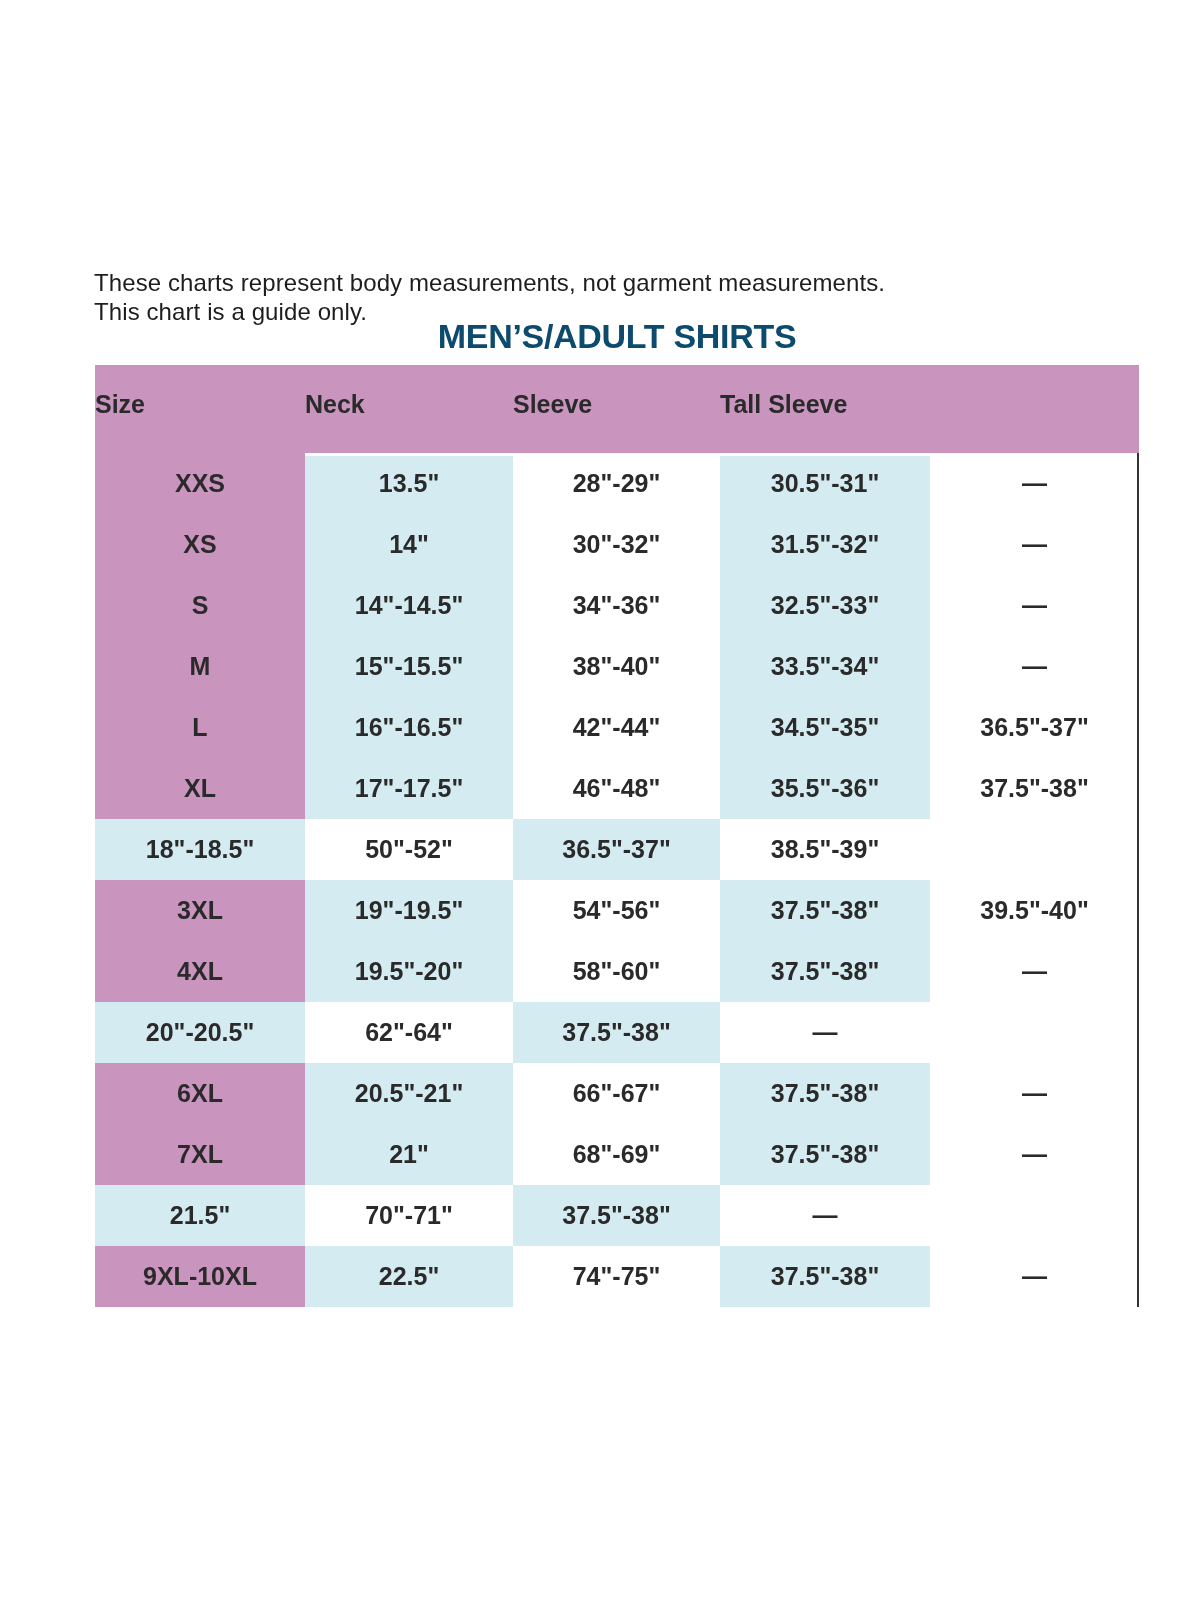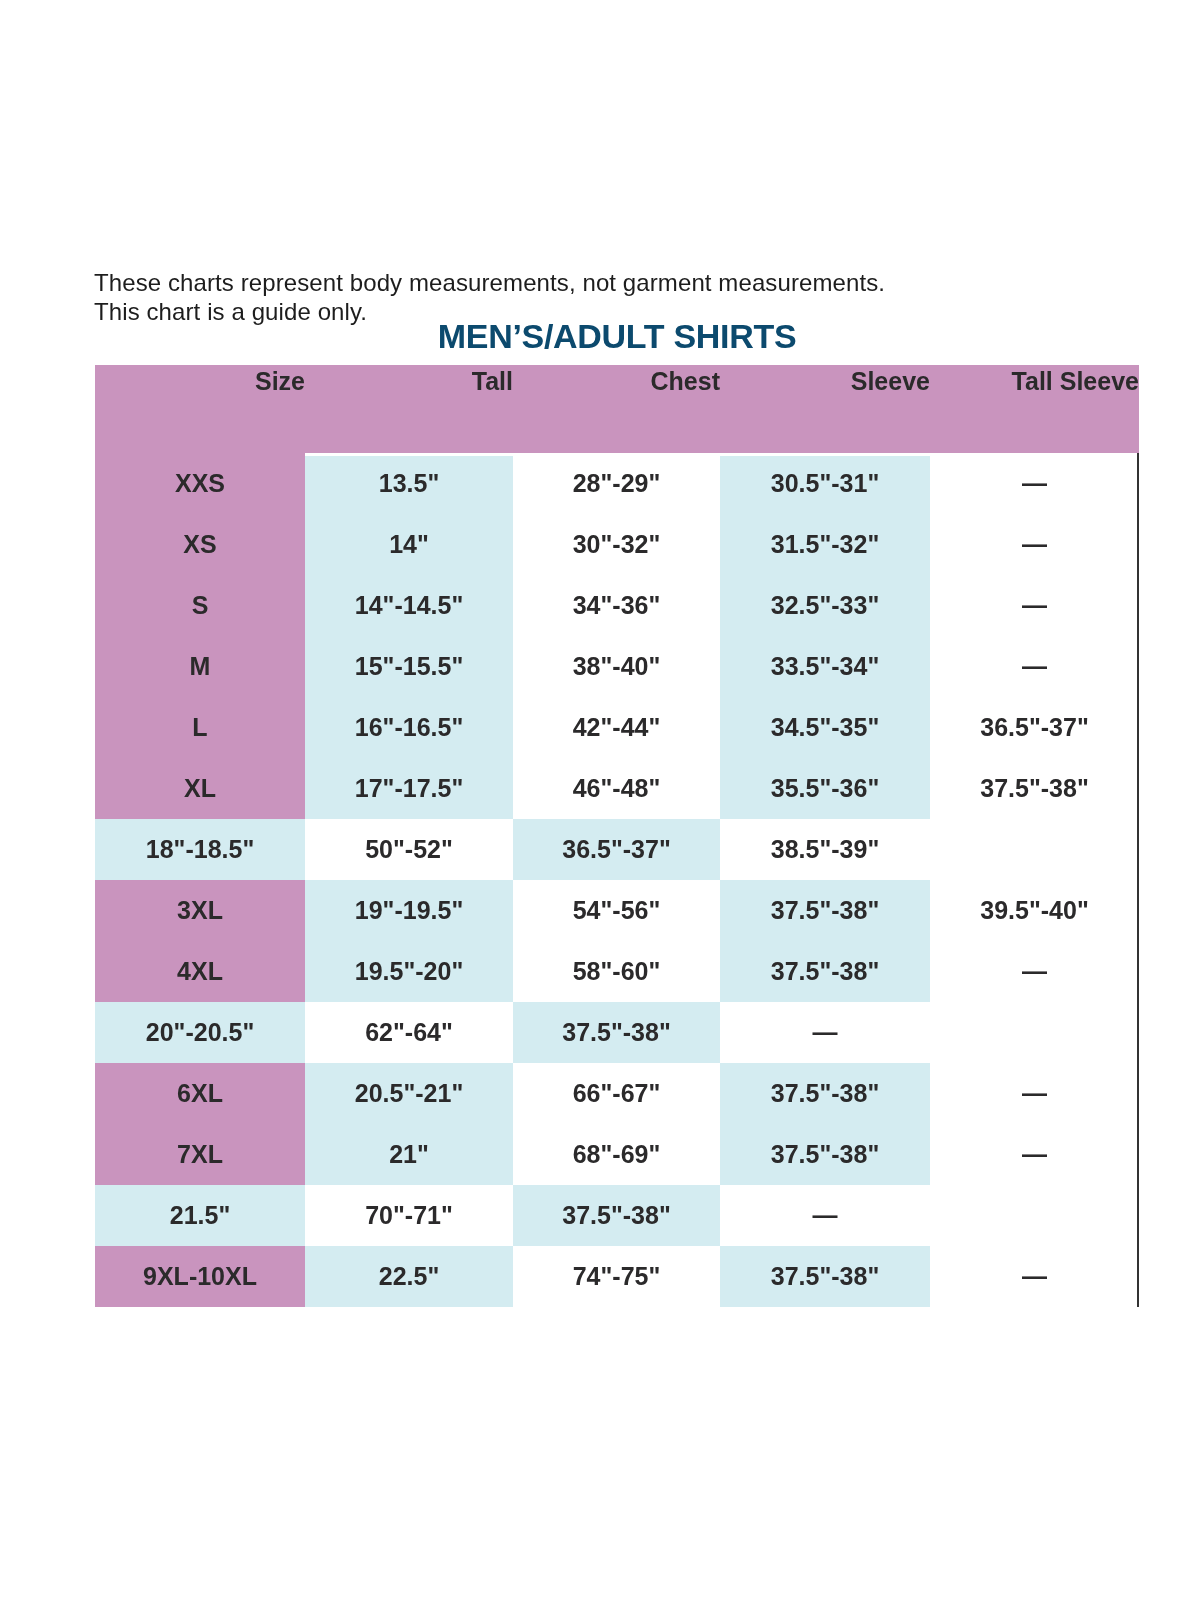--- a/index.html
+++ b/index.html
@@ -53,22 +53,22 @@
     width: 1044px;
   }
 
   .thead {
     display: grid;
     grid-template-columns: 210px 208px 207px 210px 209px;
     height: 88px;
     background: var(--pink);
   }
   .hcell {
-    padding-top: 2px;
-    text-align: right;
+    padding-top: 25px;
+    text-align: left;
     font-size: 25px;
     font-weight: 700;
     color: var(--ink);
   }
 
   .tbody {
     border-right: 2px solid var(--line);
   }
   .row {
     display: grid;
@@ -98,22 +98,21 @@
   <div class="disclaimer">
     <div>These charts represent body measurements, not garment measurements.</div>
     <div>This chart is a guide only.</div>
   </div>
 
   <div class="chart-title">MEN’S/ADULT SHIRTS</div>
 
   <div class="size-table">
     <div class="thead">
       <div class="hcell">Size</div>
-      <div class="hcell">Tall</div>
-      <div class="hcell">Chest</div>
+      <div class="hcell">Neck</div>
       <div class="hcell">Sleeve</div>
       <div class="hcell">Tall Sleeve</div>
     </div>
     <div class="tbody" id="tbody">
         <div class="row">
           <div class="cell c0">XXS</div>
           <div class="cell c1">13.5"</div>
           <div class="cell c2">28"-29"</div>
           <div class="cell c3">30.5"-31"</div>
           <div class="cell c4">—</div>

